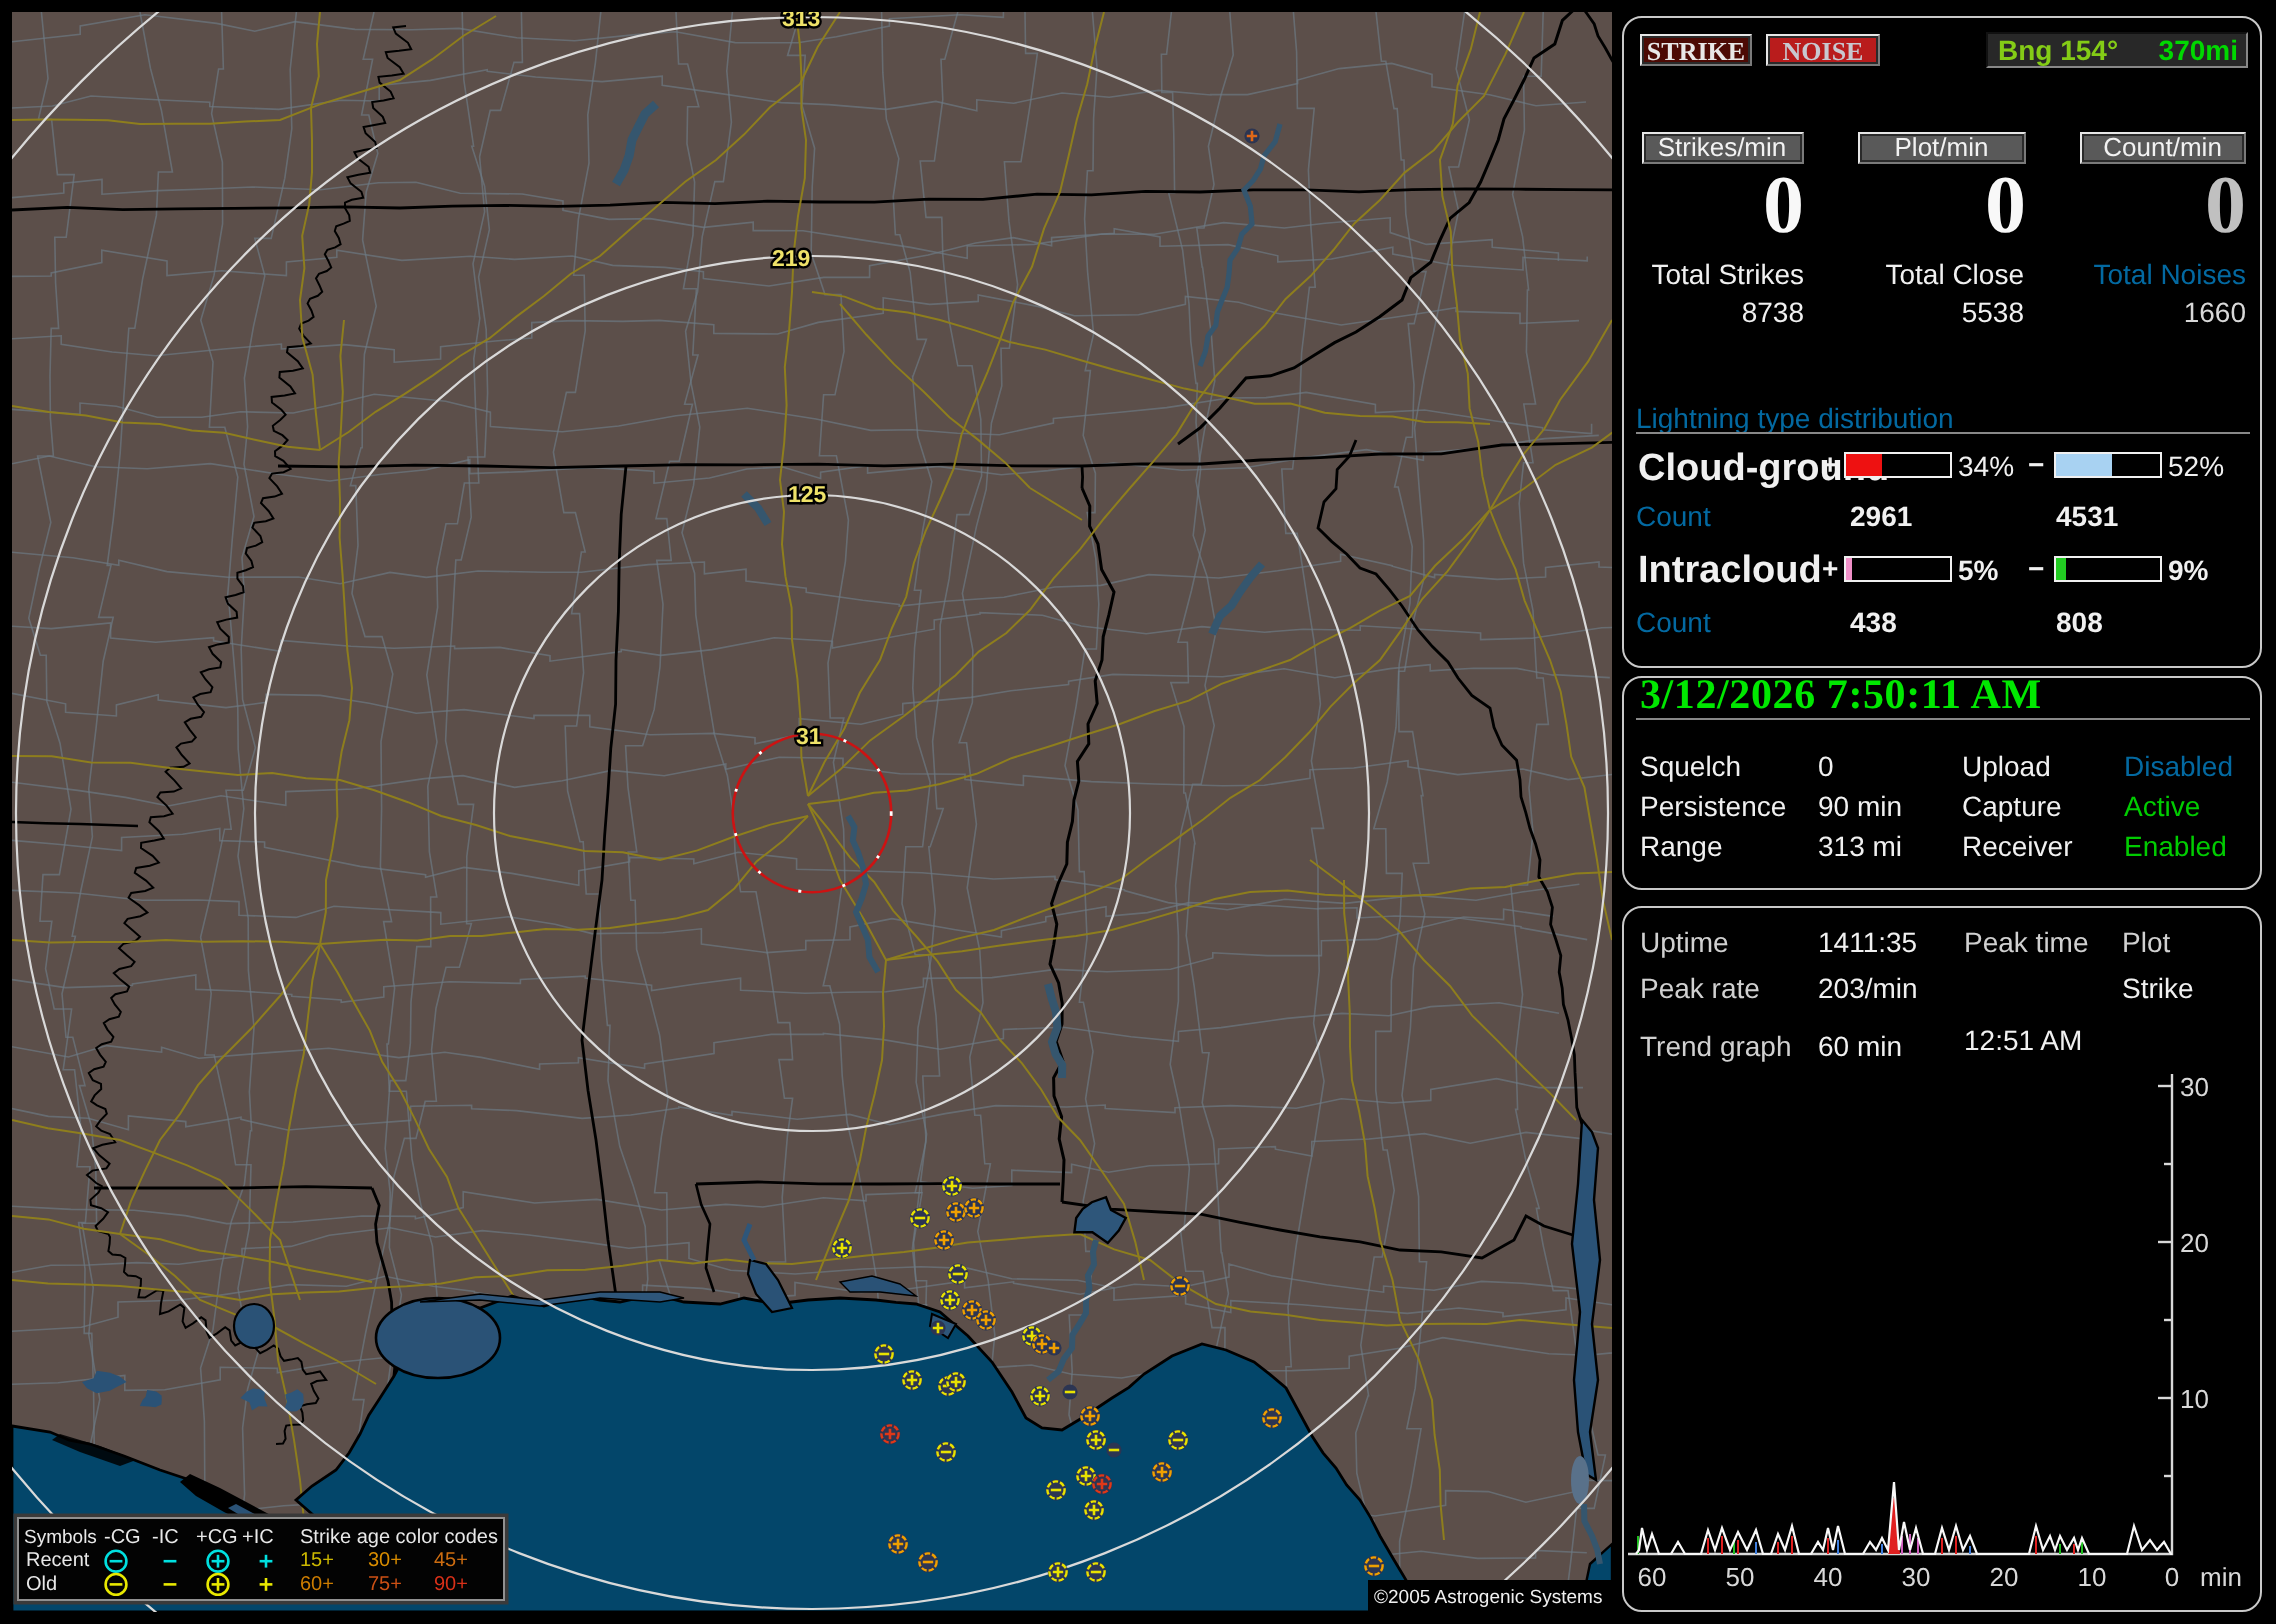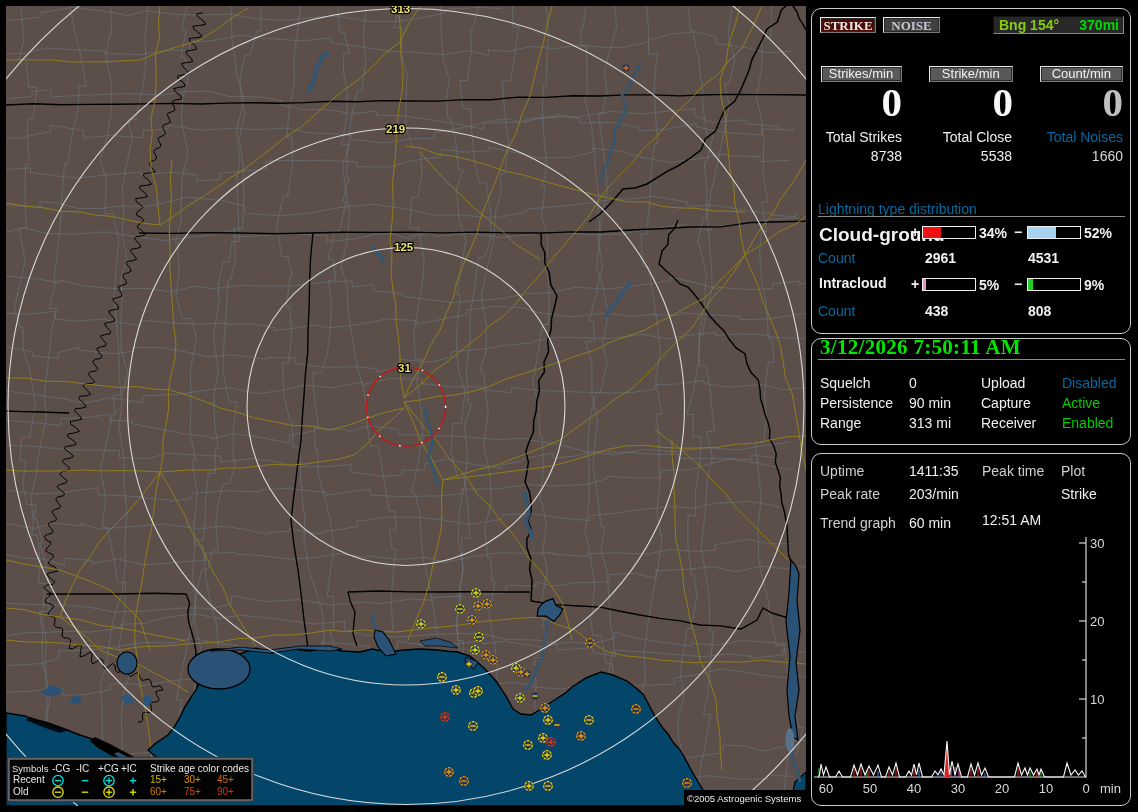--- a/index.html
+++ b/index.html
@@ -295,26 +295,26 @@
 <rect x="684" y="790" width="122" height="16" fill="#000"></rect>
       <text x="687" y="801.5" font-size="9.5" fill="#f0f0f0" font-family="Liberation Sans, sans-serif">©2005 Astrogenic Systems</text>
 </g>
 </svg>
 
 <div class="panel" style="left:811px;top:8px;width:320px;height:326px"></div>
 <div class="panel" style="left:811px;top:338px;width:320px;height:107px"></div>
 <div class="panel" style="left:811px;top:453px;width:320px;height:353px"></div>
 
 <div class="btn" style="left:820px;top:16.5px;width:56px;height:16px;background:#4c0a04;color:#e8e8e8;font-weight:bold;font-size:13px;font-family:'Liberation Serif',serif;line-height:15px">STRIKE</div>
-<div class="btn" style="left:883px;top:16.5px;width:57px;height:16px;background:#404040;color:#c8c8d0;font-weight:bold;font-size:13px;font-family:'Liberation Serif',serif;line-height:15px">NOISE</div>
+<div class="btn" style="left:883px;top:16.5px;width:57px;height:16px;background:#b91c1c;color:#c8c8d0;font-weight:bold;font-size:13px;font-family:'Liberation Serif',serif;line-height:15px">NOISE</div>
 <div class="abs" style="left:993px;top:15.5px;width:131px;height:18px;background:#282828;border:1px solid #555;border-top-color:#111;border-left-color:#111;border-bottom-color:#888;border-right-color:#888;font-size:14px;line-height:16px;font-weight:bold">
  <span style="color:#84cc16;padding-left:5px">Bng 154°</span><span style="color:#00d800;float:right;padding-right:4px">370mi</span></div>
 
 <div class="btn" style="left:820.5px;top:66px;width:81px;height:15.5px;line-height:13.5px">Strikes/min</div>
-<div class="btn" style="left:929px;top:66px;width:83.5px;height:15.5px;line-height:13.5px">Strike/min</div>
+<div class="btn" style="left:929px;top:66px;width:83.5px;height:15.5px;line-height:13.5px">Plot/min</div>
 <div class="btn" style="left:1039.8px;top:66px;width:83px;height:15.5px;line-height:13.5px">Count/min</div>
 
 <div class="abs rt" style="left:802px;top:77.6px;width:100px;font-size:41px;font-weight:bold;color:#f8f8f8;font-family:'Liberation Serif',serif">0</div>
 <div class="abs rt" style="left:913px;top:77.6px;width:100px;font-size:41px;font-weight:bold;color:#f8f8f8;font-family:'Liberation Serif',serif">0</div>
 <div class="abs rt" style="left:1023px;top:77.6px;width:100px;font-size:41px;font-weight:bold;color:#c0c0c0;font-family:'Liberation Serif',serif">0</div>
 
 <div class="lbl rt" style="left:802px;top:128.8px;width:100px">Total Strikes</div>
 <div class="lbl rt" style="left:912px;top:128.8px;width:100px">Total Close</div>
 <div class="lbl rt gry" style="left:1023px;top:128.8px;width:100px">Total Noises</div>
 <div class="lbl rt" style="left:802px;top:147.7px;width:100px">8738</div>
@@ -322,32 +322,32 @@
 <div class="lbl rt" style="left:1023px;top:147.7px;width:100px;color:#d8d8d8">1660</div>
 
 <div class="lbl gry" style="left:818px;top:200.5px">Lightning type distribution</div>
 <div class="abs" style="left:818px;top:215.5px;width:307px;height:1px;background:#888"></div>
 
 <div class="lbl" style="left:819px;top:223.5px;font-weight:bold;font-size:19px">Cloud-ground</div>
 <div class="lbl" style="left:911px;top:224px;font-weight:bold">+</div>
 <div class="bar" style="left:922px;top:226px">
     <div style="width:18px;background:#ee1111"></div>
   </div>
-<div class="lbl" style="left:979px;top:225px;font-weight:bold">34%</div>
+<div class="lbl" style="left:979px;top:225px;font-weight:normal">34%</div>
 <div class="lbl" style="left:1014px;top:224px;font-weight:bold">−</div>
 <div class="bar" style="left:1027px;top:226px">
     <div style="width:28px;background:#a8d2f2"></div>
   </div>
-<div class="lbl" style="left:1084px;top:225px;font-weight:bold">52%</div>
+<div class="lbl" style="left:1084px;top:225px;font-weight:normal">52%</div>
 
 <div class="lbl gry" style="left:818px;top:249.5px">Count</div>
 <div class="lbl" style="left:925px;top:249.5px;font-weight:bold">2961</div>
 <div class="lbl" style="left:1028px;top:249.5px;font-weight:bold">4531</div>
 
-<div class="lbl" style="left:819px;top:275px;font-weight:bold;font-size:14px">Intracloud</div>
+<div class="lbl" style="left:819px;top:275px;font-weight:bold;font-size:19px">Intracloud</div>
 <div class="lbl" style="left:911px;top:276px;font-weight:bold">+</div>
 <div class="bar" style="left:922px;top:278px">
     <div style="width:3px;background:#f090c8"></div>
   </div>
 <div class="lbl" style="left:979px;top:276.5px;font-weight:bold">5%</div>
 <div class="lbl" style="left:1014px;top:276px;font-weight:bold">−</div>
 <div class="bar" style="left:1027px;top:278px">
     <div style="width:5px;background:#22cc22"></div>
   </div>
 <div class="lbl" style="left:1084px;top:276.5px;font-weight:bold">9%</div>

